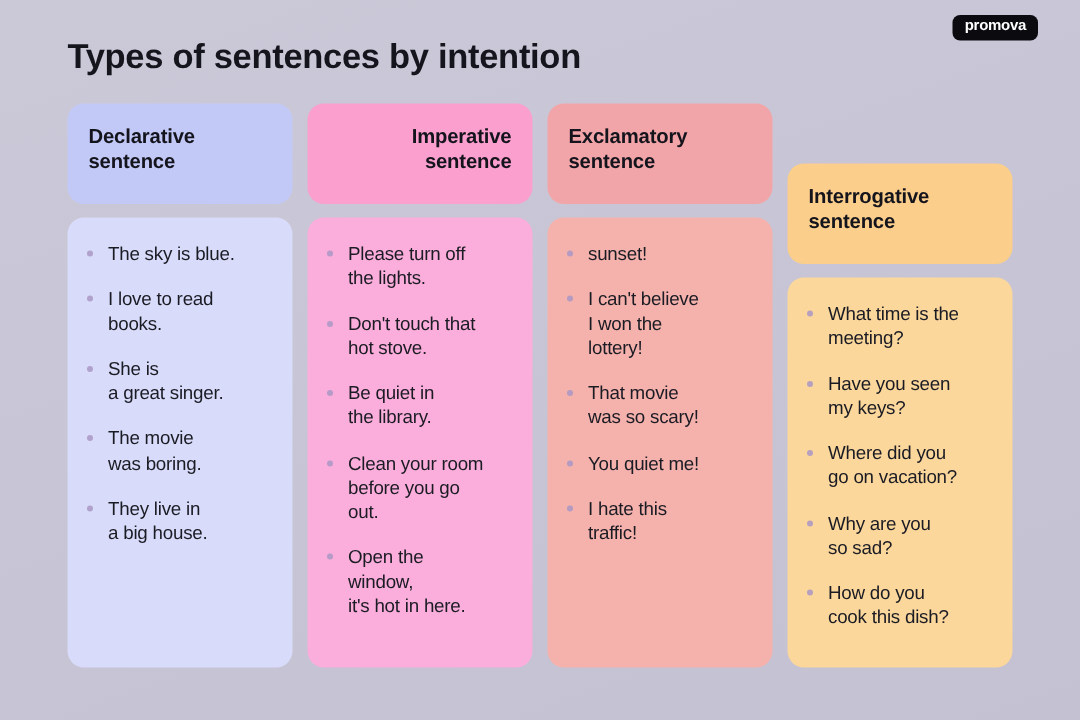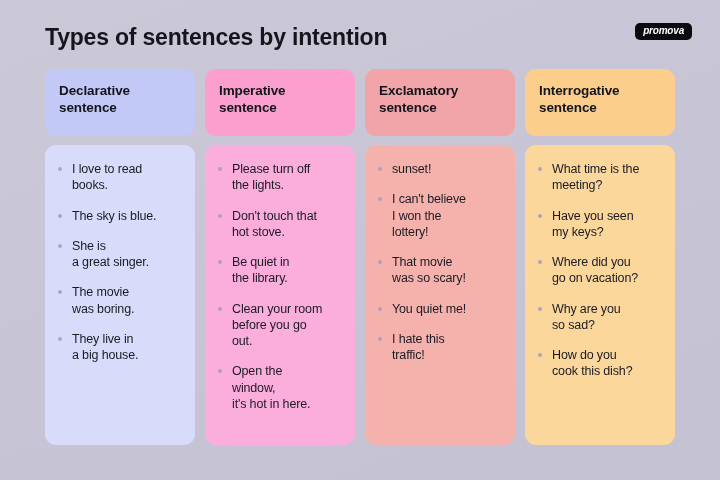--- a/index.html
+++ b/index.html
@@ -29,30 +29,29 @@
     top: 24px;
     font-size: 23px;
     font-weight: bold;
     letter-spacing: -0.2px;
     color: #15151d;
     white-space: nowrap;
   }
   #brand-logo {
     position: absolute;
     right: 28px;
-    top: 23px;
+    top: 10px;
     background: #0a0a0f;
     color: #ffffff;
     border-radius: 5px;
     padding: 3px 8px 4px 8px;
     font-size: 10px;
     font-weight: bold;
     letter-spacing: -0.2px;
     line-height: 1;
-    font-style: italic;
   }
 
   
   #columns {
     position: absolute;
     left: 45px;
     top: 69px;
     width: 630px;
     height: 376px;
     display: flex;
@@ -80,25 +79,25 @@
     flex: 1 1 auto;
     border-radius: 11px;
     box-sizing: border-box;
     padding: 16px 12px 14px 11px;
     overflow: hidden;
   }
 
   
   .c1 .col-header { background: #c3c9f7; }
   .c1 .col-body   { background: #d8dcfa; }
-  .c2 .col-header { background: #fb9fce; }
+  .c2 .col-header { background: #fb9fce; text-align: right; }
   .c2 .col-body   { background: #fbaedb; }
   .c3 .col-header { background: #f2a5a8; }
   .c3 .col-body   { background: #f5b2ac; }
-  .c4 .col-header { background: #fcce8b; }
+  .c4 .col-header { background: #fcce8b; margin-top: 40px; }
   .c4 .col-body   { background: #fbd79b; }
 
   
   ul.bullet-list {
     list-style: none;
     margin: 0;
     padding: 0;
   }
   li.bullet-item {
     position: relative;
@@ -134,25 +133,25 @@
 
   <div id="columns">
       <div class="column c1">
         <div class="col-header">
           <span class="bline">Declarative</span>
           <span class="bline">sentence</span>
         </div>
         <div class="col-body">
           <ul class="bullet-list">
             <li class="bullet-item">
+              <span class="bline">The sky is blue.</span>
+            </li>
+            <li class="bullet-item">
               <span class="bline">I love to read</span>
               <span class="bline">books.</span>
-            </li>
-            <li class="bullet-item">
-              <span class="bline">The sky is blue.</span>
             </li>
             <li class="bullet-item">
               <span class="bline">She is</span>
               <span class="bline">a great singer.</span>
             </li>
             <li class="bullet-item">
               <span class="bline">The movie</span>
               <span class="bline">was boring.</span>
             </li>
             <li class="bullet-item">

